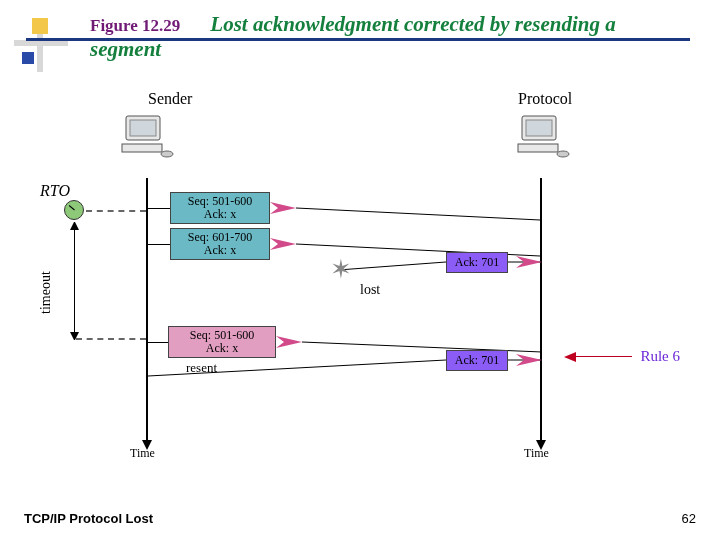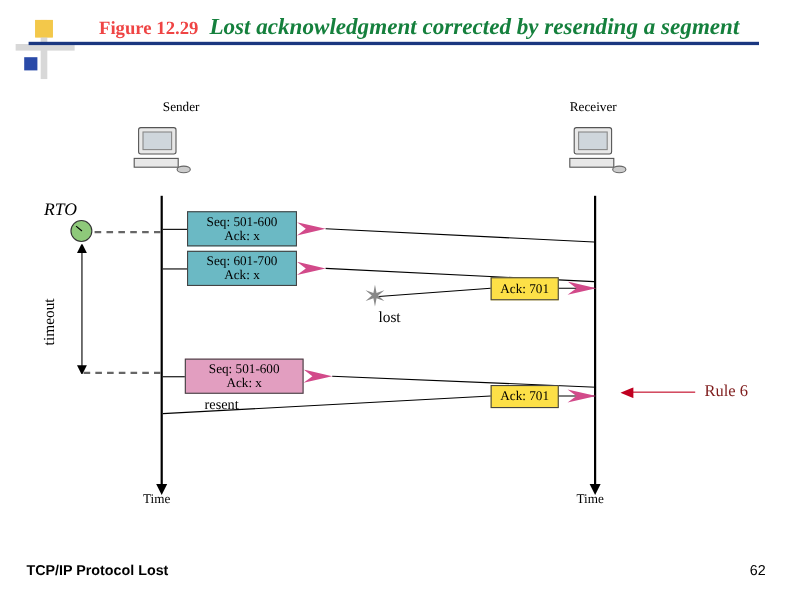--- a/index.html
+++ b/index.html
@@ -18,23 +18,23 @@
     top: 18px;
   }
   .title-row {
     position: absolute;
     top: 12px;
     left: 90px;
     right: 30px;
   }
   .fig-no {
     font-weight: bold;
-    color: #ef4444;
+    color: #701a75;
     font-size: 17px;
-    margin-right: 6px;
+    margin-right: 26px;
   }
   .fig-title {
     font-style: italic;
     font-weight: bold;
     font-size: 21px;
     color: #15803d;
   }
   .title-underline {
     position: absolute;
     top: 38px;
@@ -45,21 +45,21 @@
     height: 3px;
   }
   .diagram {
     position: absolute;
     top: 90px;
     left: 40px;
     width: 640px;
     height: 360px;
   }
   .host-label {
-    font-size: 12px;
+    font-size: 16px;
     position: absolute;
   }
   .computer {
     position: absolute;
     width: 48px;
   }
   .timeline {
     position: absolute;
     width: 2px;
     background: #000;
@@ -131,36 +131,36 @@
   .seg {
     position: absolute;
     border: 1px solid #444;
     text-align: center;
     font-size: 12px;
     line-height: 1.1;
     padding: 2px 4px;
   }
   .seg.blue { background: #6bb9c4; }
   .seg.pink { background: #e29ec0; }
-  .seg.yellow { background: #fde047; }
+  .seg.yellow { background: #8b5cf6; }
   .arrow-line {
     position: absolute;
     height: 1px;
     background: #000;
   }
   .resent-label {
     position: absolute;
     font-size: 13px;
   }
   .rule6 {
     position: absolute;
     right: 0;
     top: 258px;
     font-size: 15px;
-    color: #7f1d1d;
+    color: #6d28d9;
   }
   .rule6-line {
     position: absolute;
     right: 48px;
     top: 266px;
     width: 60px;
     height: 1px;
     background: #c00020;
   }
   .rule6-head {
@@ -218,21 +218,21 @@
 
 <div class="title-row">
   <span class="fig-no">Figure 12.29</span>
   <span class="fig-title">Lost acknowledgment corrected by resending a segment</span>
 </div>
 <div class="title-underline"></div>
 
 <div class="diagram">
 
   <div class="host-label" style="left:108px; top:0;">Sender</div>
-  <div class="host-label" style="left:478px; top:0;">Receiver</div>
+  <div class="host-label" style="left:478px; top:0;">Protocol</div>
 
   <div class="computer" style="left:80px; top:24px;">
     <svg width="56" height="50" viewBox="0 0 56 50">
       <rect x="6" y="2" width="34" height="24" rx="2" fill="#e8e8e8" stroke="#555"></rect>
       <rect x="10" y="6" width="26" height="16" fill="#cfd6dc" stroke="#888"></rect>
       <rect x="2" y="30" width="40" height="8" fill="#e8e8e8" stroke="#555"></rect>
       <ellipse cx="47" cy="40" rx="6" ry="3" fill="#ccc" stroke="#666"></ellipse>
     </svg>
   </div>
   <div class="computer" style="left:476px; top:24px;">
@@ -285,21 +285,21 @@
 
   <div class="seg yellow" style="left:406px; top:162px; width:62px; padding:3px 4px;">
     <div>Ack: 701</div>
   </div>
   <svg style="position:absolute; left:298px; top:166px;" width="204" height="20">
     <line x1="0" y1="14" x2="108" y2="6" stroke="#000"></line>
     <line x1="170" y1="6" x2="204" y2="6" stroke="#000"></line>
     <polygon points="204,6 178,0 186,6 178,12" fill="#d24a8a"></polygon>
   </svg>
   <div class="star" style="left:290px; top:164px;">✶</div>
-  <div class="lost-label" style="left:304px; top:192px;">lost</div>
+  <div class="lost-label" style="left:320px; top:192px;">lost</div>
 
   <div class="seg pink" style="left:128px; top:236px; width:108px;">
     <div>Seq: 501-600</div>
     <div>Ack: x</div>
   </div>
   <div class="resent-label" style="left:146px; top:270px;">resent</div>
   <div class="arrow-line" style="left:108px; top:252px; width:20px;"></div>
   <svg style="position:absolute; left:236px; top:246px;" width="266" height="20">
     <line x1="26" y1="6" x2="266" y2="16" stroke="#000"></line>
     <polygon points="0,0 26,6 0,12 8,6" fill="#d24a8a"></polygon>

